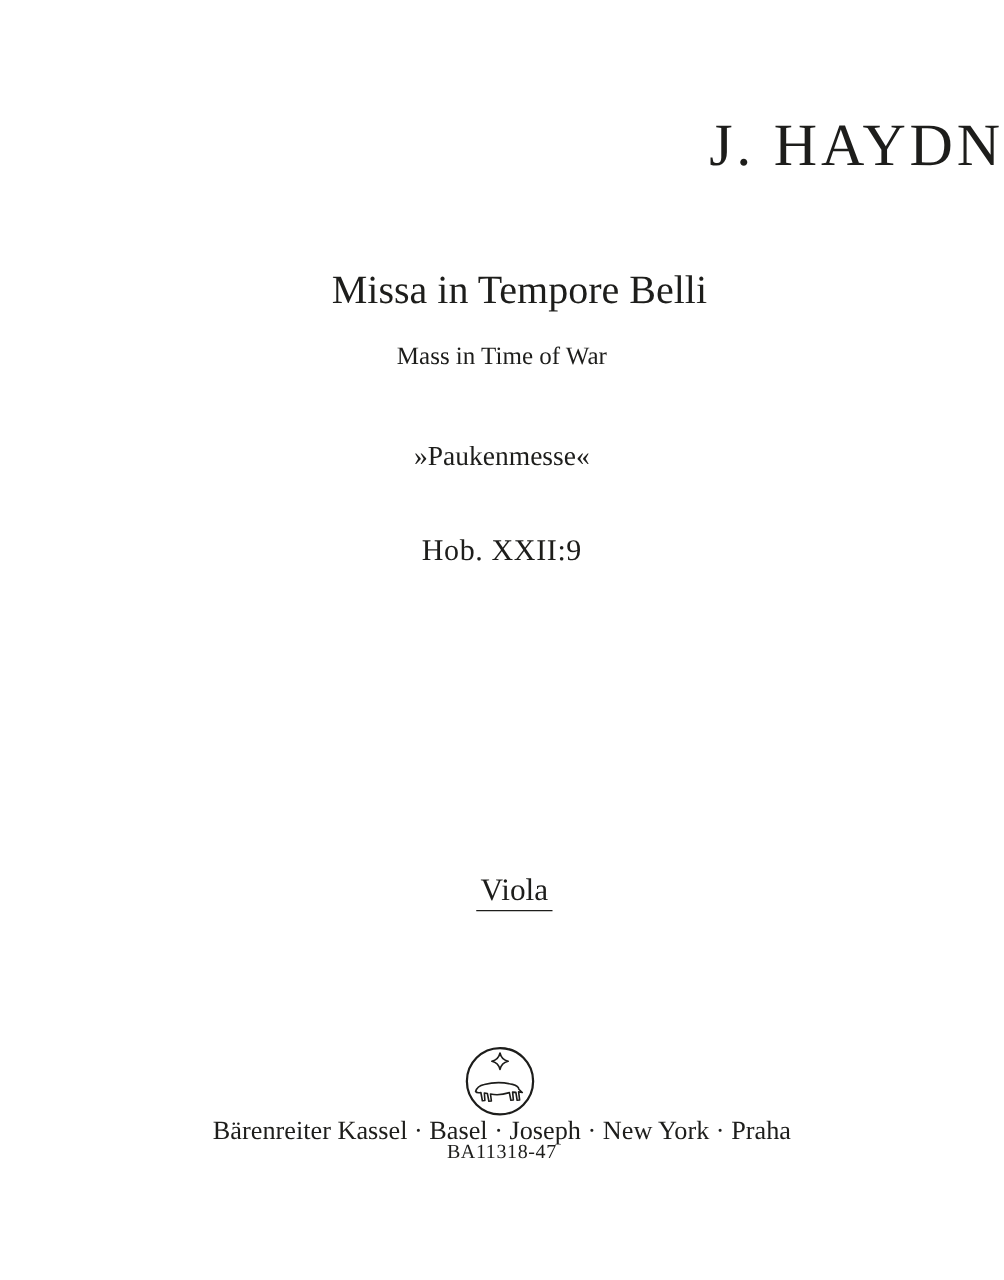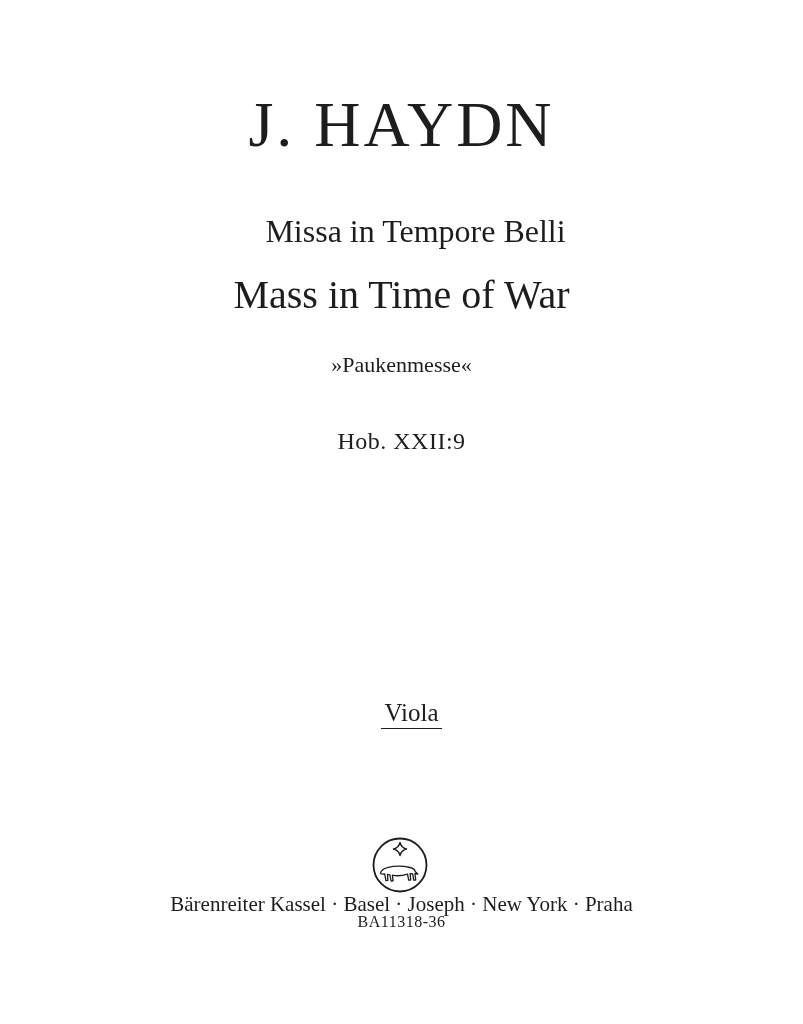--- a/index.html
+++ b/index.html
@@ -19,31 +19,32 @@
   .center-line {
     position: absolute;
     left: 0;
     right: 0;
     text-align: center;
     line-height: 1;
     white-space: nowrap;
   }
   .composer {
     top: 93px;
-    font-size: 64px;
+    font-size: 48px;
     letter-spacing: 3px;
+    text-align: right;
   }
   .work-title-latin {
     top: 215px;
     font-size: 32px;
     padding-left: 28px;
   }
   .work-title-english {
     top: 275px;
-    font-size: 40px;
+    font-size: 20px;
   }
   .nickname {
     top: 354px;
     font-size: 22px;
   }
   .catalogue {
     top: 429px;
     font-size: 24px;
     letter-spacing: 0.5px;
   }
@@ -124,15 +125,15 @@
                L19.9,47.4
                L17.9,47.6
                L16.7,41.0
                C14.8,41.3 13.0,41.1 12.5,40.2
                Z" fill="none" stroke="#1d1d1b" stroke-width="1.3" stroke-linejoin="round"></path>
     </svg>
   </div>
 
   <div class="center-line publisher-imprint">Bärenreiter Kassel · Basel · Joseph · New York · Praha</div>
 
-  <div class="center-line plate-number">BA11318-36</div>
+  <div class="center-line plate-number">BA11318-47</div>
 
 </div>
 
 </body></html>

